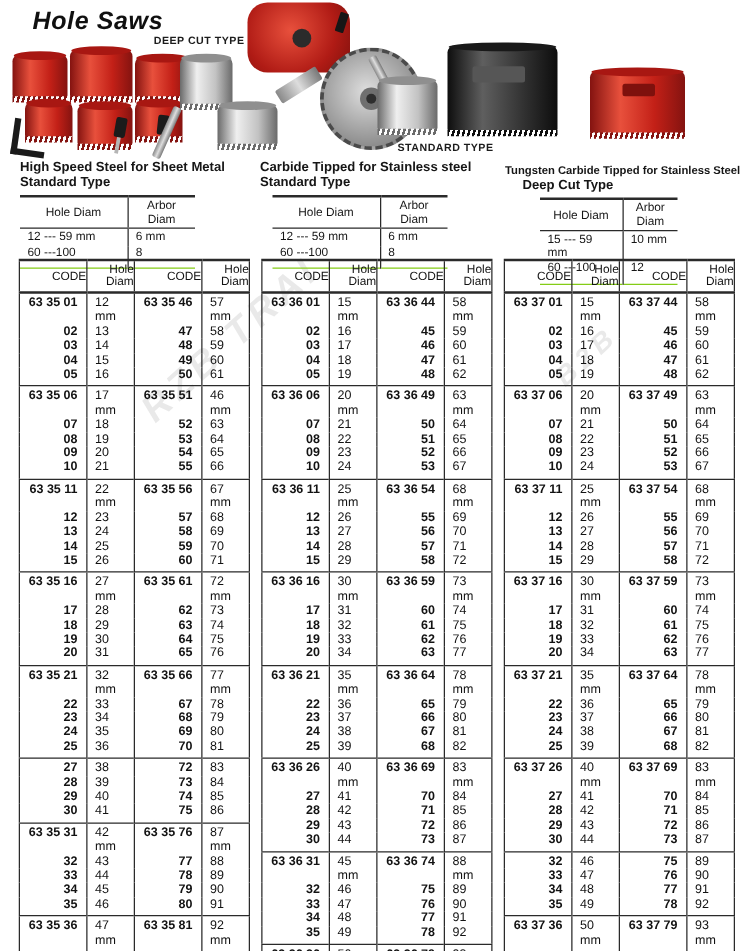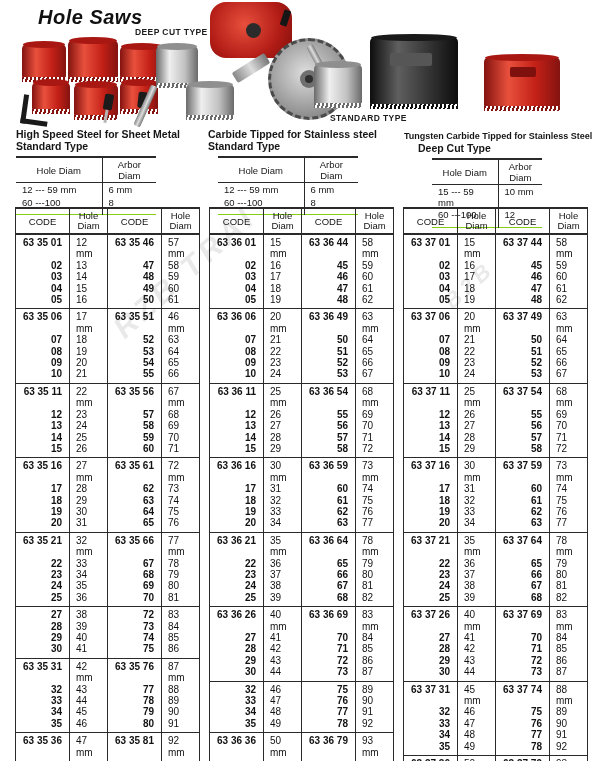--- a/index.html
+++ b/index.html
@@ -1,20 +1,20 @@
 <!DOCTYPE html>
 <html><head>
 <meta charset="utf-8">
 <style>
   html,body{margin:0;padding:0;background:#e9e9e9;}
   .page{position:relative;width:600px;height:761px;background:#ffffff;overflow:hidden;
         font-family:"Liberation Sans",sans-serif;color:#161616;}
 
   
-  .hero{position:absolute;left:12px;top:0;width:536px;height:126px;}
+  .hero{position:absolute;left:0;top:0;width:536px;height:126px;}
   .title{position:absolute;left:26px;top:6px;margin:0;font-size:20px;font-style:italic;
          font-weight:bold;color:#101010;letter-spacing:.5px;}
   .lbl{position:absolute;font-size:8.5px;font-weight:bold;color:#1c1c1c;letter-spacing:.4px;}
   .img{position:absolute;}
 
   .cup{position:absolute;border-radius:5px 5px 2px 2px;
        background:linear-gradient(90deg,var(--d),var(--l) 32%,var(--m) 68%,var(--d));}
   .cup::before{content:"";position:absolute;left:1px;right:1px;top:-3px;height:7px;
        border-radius:50%;background:var(--t);}
   .cup::after{content:"";position:absolute;left:0;right:0;bottom:-4px;height:5px;
@@ -58,21 +58,21 @@
   table.spec tbody tr:first-child td{padding-top:2px;}
   table.spec tbody tr:last-child td{padding-bottom:6px;}
 
   
   .tables{position:absolute;left:15px;top:207px;display:flex;gap:9px;align-items:flex-start;}
   table.codes{border-collapse:collapse;table-layout:fixed;width:184px;color:#121212;
               border-left:1px solid #2a2a2a;border-right:1px solid #2a2a2a;
               border-bottom:2px solid #2a2a2a;}
   table.codes col.cc{width:54px;} table.codes col.cd{width:38px;}
   table.codes th{border-top:2px solid #2a2a2a;border-bottom:2px solid #2a2a2a;
-              font-weight:normal;font-size:9.5px;padding:2px 0;text-align:center;}
+              font-weight:normal;font-size:9.5px;padding:2px 0;text-align:right;}
   table.codes th .hl{display:block;line-height:10px;}
   table.codes th + th, table.codes td + td{border-left:1px solid #2a2a2a;}
   table.codes tbody{border-top:1.5px solid #2a2a2a;}
   table.codes td{font-size:10px;line-height:11.4px;padding:0 4px;vertical-align:top;}
   table.codes td.code{font-weight:bold;text-align:right;padding-right:7px;}
   table.codes td.diam{text-align:left;padding-left:6px;}
   table.codes tbody tr:first-child td{padding-top:2px;}
   table.codes tbody tr:last-child td{padding-bottom:3px;}
 </style>
 </head>
@@ -688,20 +688,26 @@
           </tr>
           <tr>
             <td class="code">30</td>
             <td class="diam">44</td>
             <td class="code">73</td>
             <td class="diam">87</td>
           </tr>
         </tbody>
         <tbody>
           <tr>
+            <td class="code">63 36 31</td>
+            <td class="diam">45 mm</td>
+            <td class="code">63 36 74</td>
+            <td class="diam">88 mm</td>
+          </tr>
+          <tr>
             <td class="code">32</td>
             <td class="diam">46</td>
             <td class="code">75</td>
             <td class="diam">89</td>
           </tr>
           <tr>
             <td class="code">33</td>
             <td class="diam">47</td>
             <td class="code">76</td>
             <td class="diam">90</td>
@@ -937,26 +943,20 @@
           </tr>
           <tr>
             <td class="code">30</td>
             <td class="diam">44</td>
             <td class="code">73</td>
             <td class="diam">87</td>
           </tr>
         </tbody>
         <tbody>
           <tr>
-            <td class="code">63 37 31</td>
-            <td class="diam">45 mm</td>
-            <td class="code">63 37 74</td>
-            <td class="diam">88 mm</td>
-          </tr>
-          <tr>
             <td class="code">32</td>
             <td class="diam">46</td>
             <td class="code">75</td>
             <td class="diam">89</td>
           </tr>
           <tr>
             <td class="code">33</td>
             <td class="diam">47</td>
             <td class="code">76</td>
             <td class="diam">90</td>

